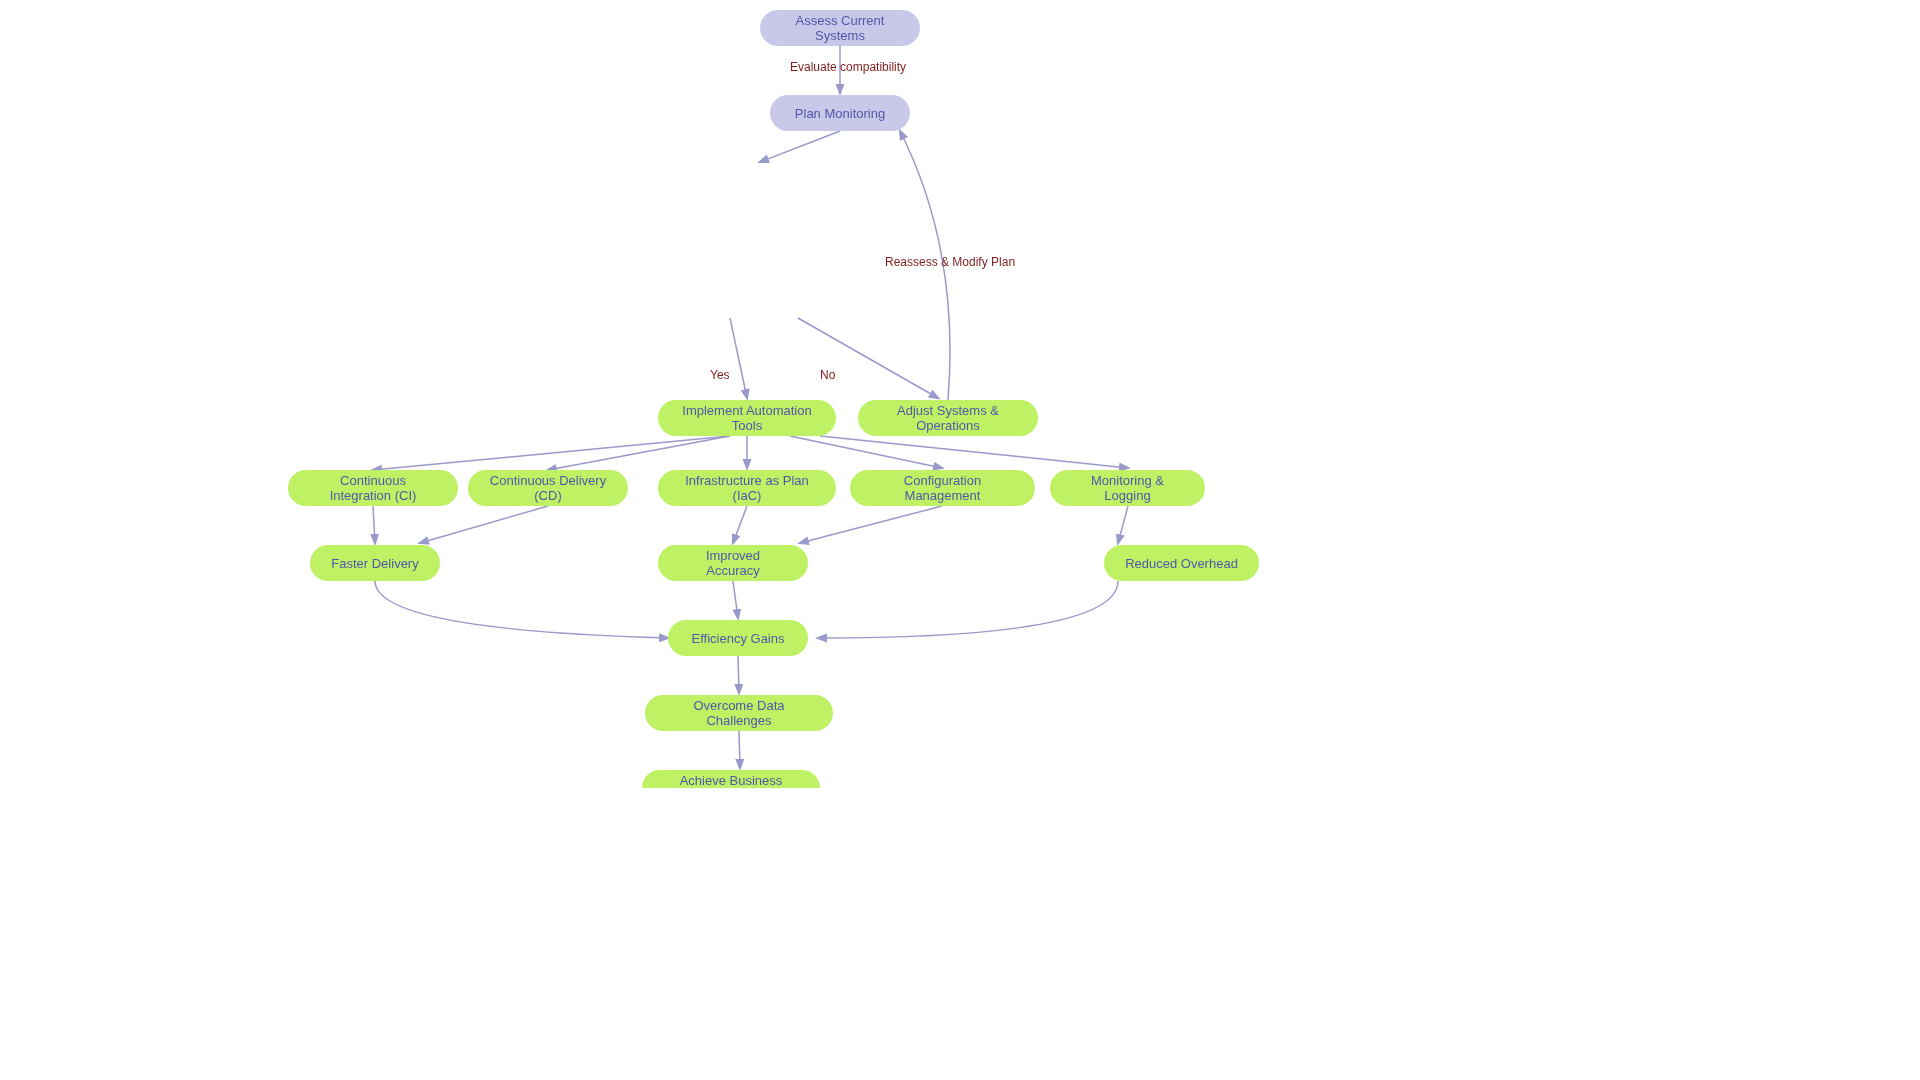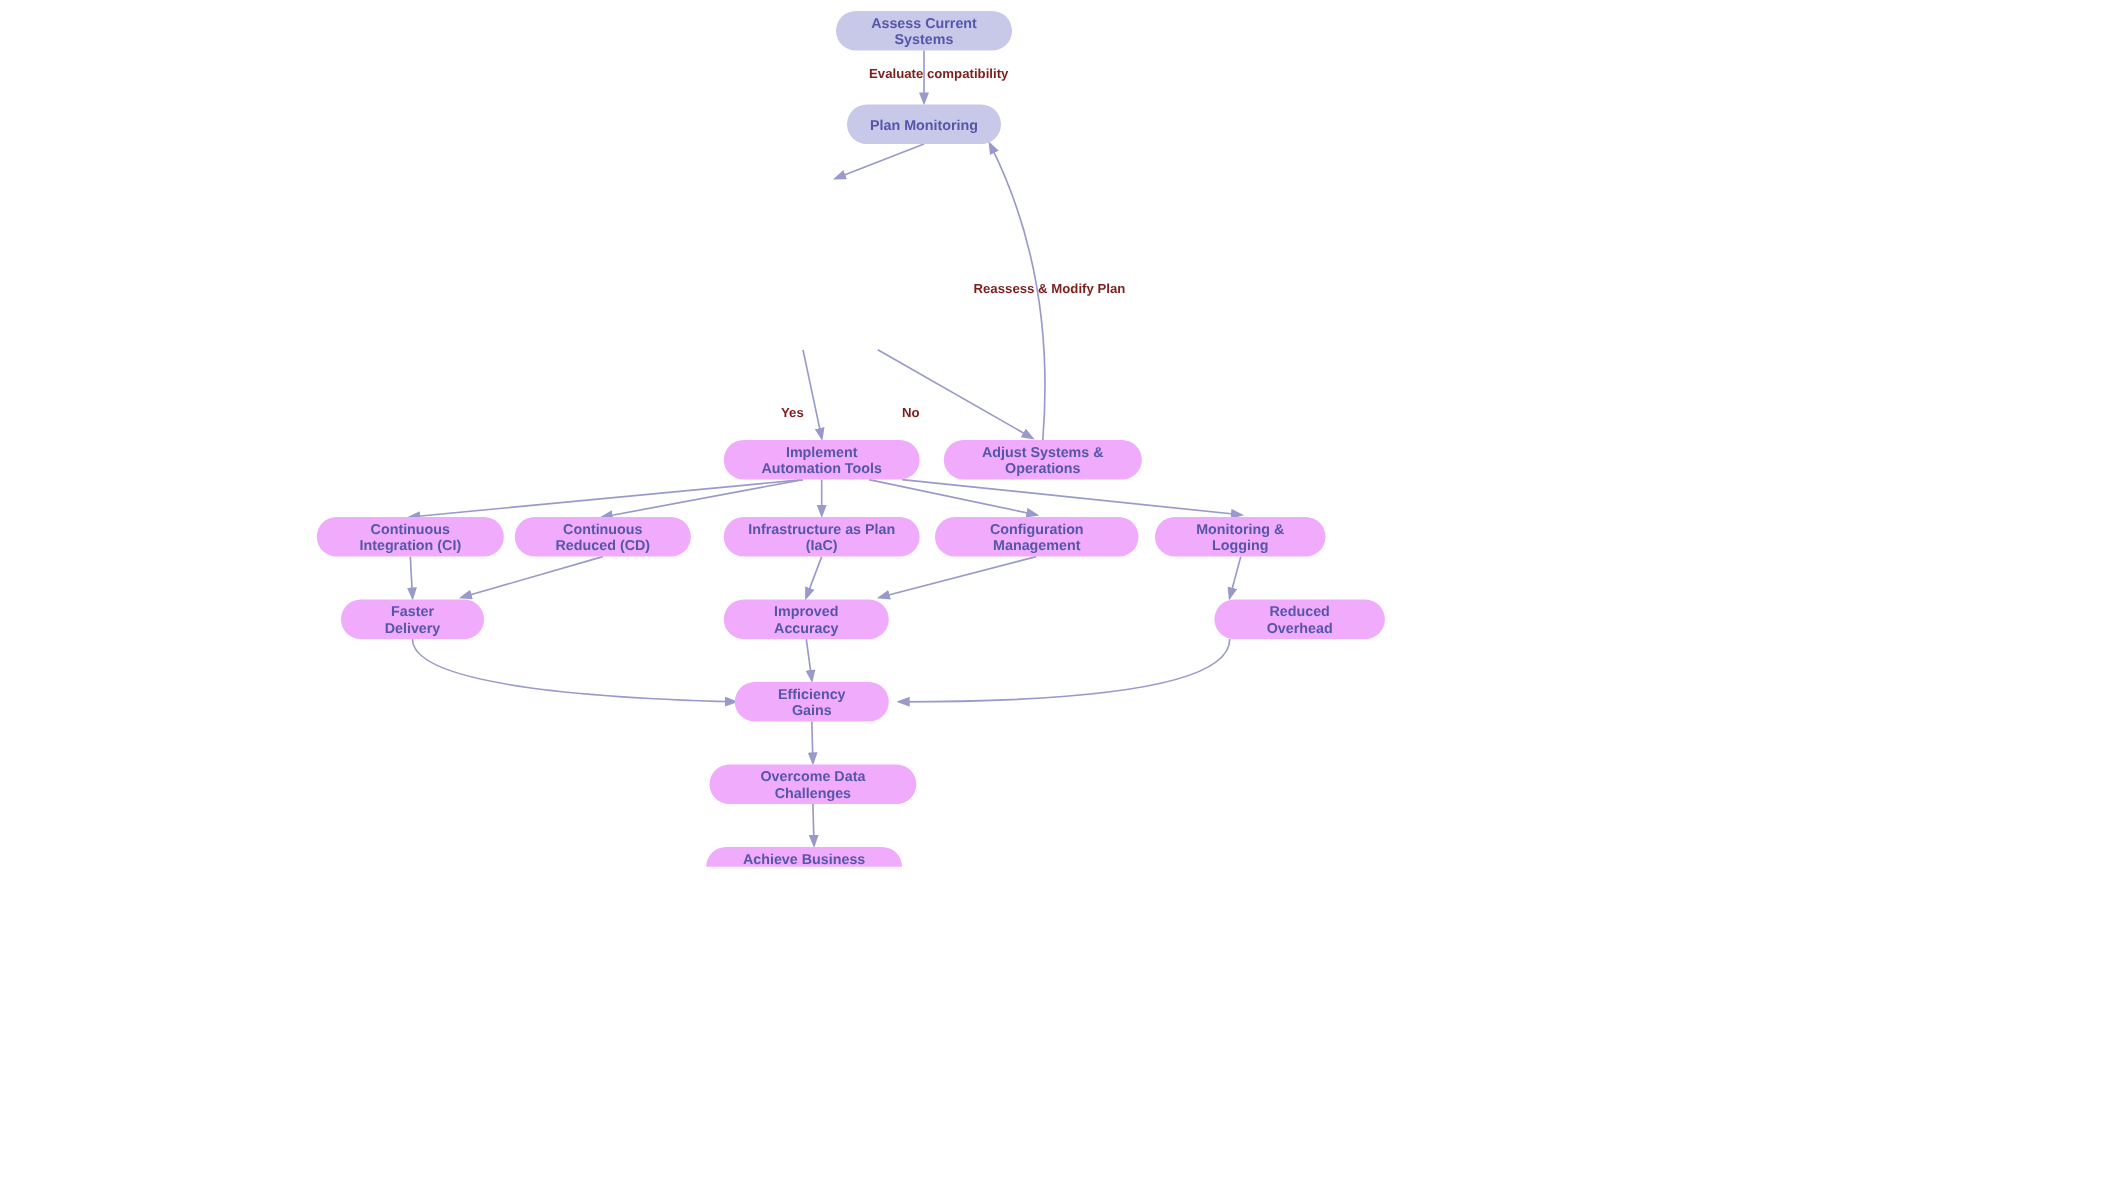--- a/index.html
+++ b/index.html
@@ -6,21 +6,20 @@
     body {
       background: #fff;
       font-family: Arial, sans-serif;
       overflow: auto;
     }
     .canvas {
       position: relative;
       width: 1920px;
       height: 788px;
       background: #fff;
-      font-weight: bold;
     }
     svg.connections {
       position: absolute;
       top: 0; left: 0;
       width: 1920px;
       height: 1080px;
       pointer-events: none;
     }
     .node {
       position: absolute;
@@ -31,21 +30,21 @@
       font-size: 13px;
       color: #5555aa;
       cursor: default;
     }
     .node-rounded {
       background: #c8c8e8;
       border-radius: 20px;
       padding: 8px 16px;
     }
     .node-pill {
-      background: #f0abfc;
+      background: #bef264;
       border-radius: 50px;
       padding: 8px 20px;
     }
     .node-diamond {
       background: transparent;
       width: 160px;
       height: 160px;
     }
     .diamond-inner {
       width: 140px;
@@ -154,21 +153,21 @@
 
   <div class="node node-pill" style="left:858px; top:400px; width:180px; height:36px;">
     <span>Adjust Systems &amp; Operations</span>
   </div>
 
   <div class="node node-pill" style="left:288px; top:470px; width:170px; height:36px;">
     <span>Continuous Integration (CI)</span>
   </div>
 
   <div class="node node-pill" style="left:468px; top:470px; width:160px; height:36px;">
-    <span>Continuous Reduced (CD)</span>
+    <span>Continuous Delivery (CD)</span>
   </div>
 
   <div class="node node-pill" style="left:658px; top:470px; width:178px; height:36px;">
     <span>Infrastructure as Plan (IaC)</span>
   </div>
 
   <div class="node node-pill" style="left:850px; top:470px; width:185px; height:36px;">
     <span>Configuration Management</span>
   </div>
 

